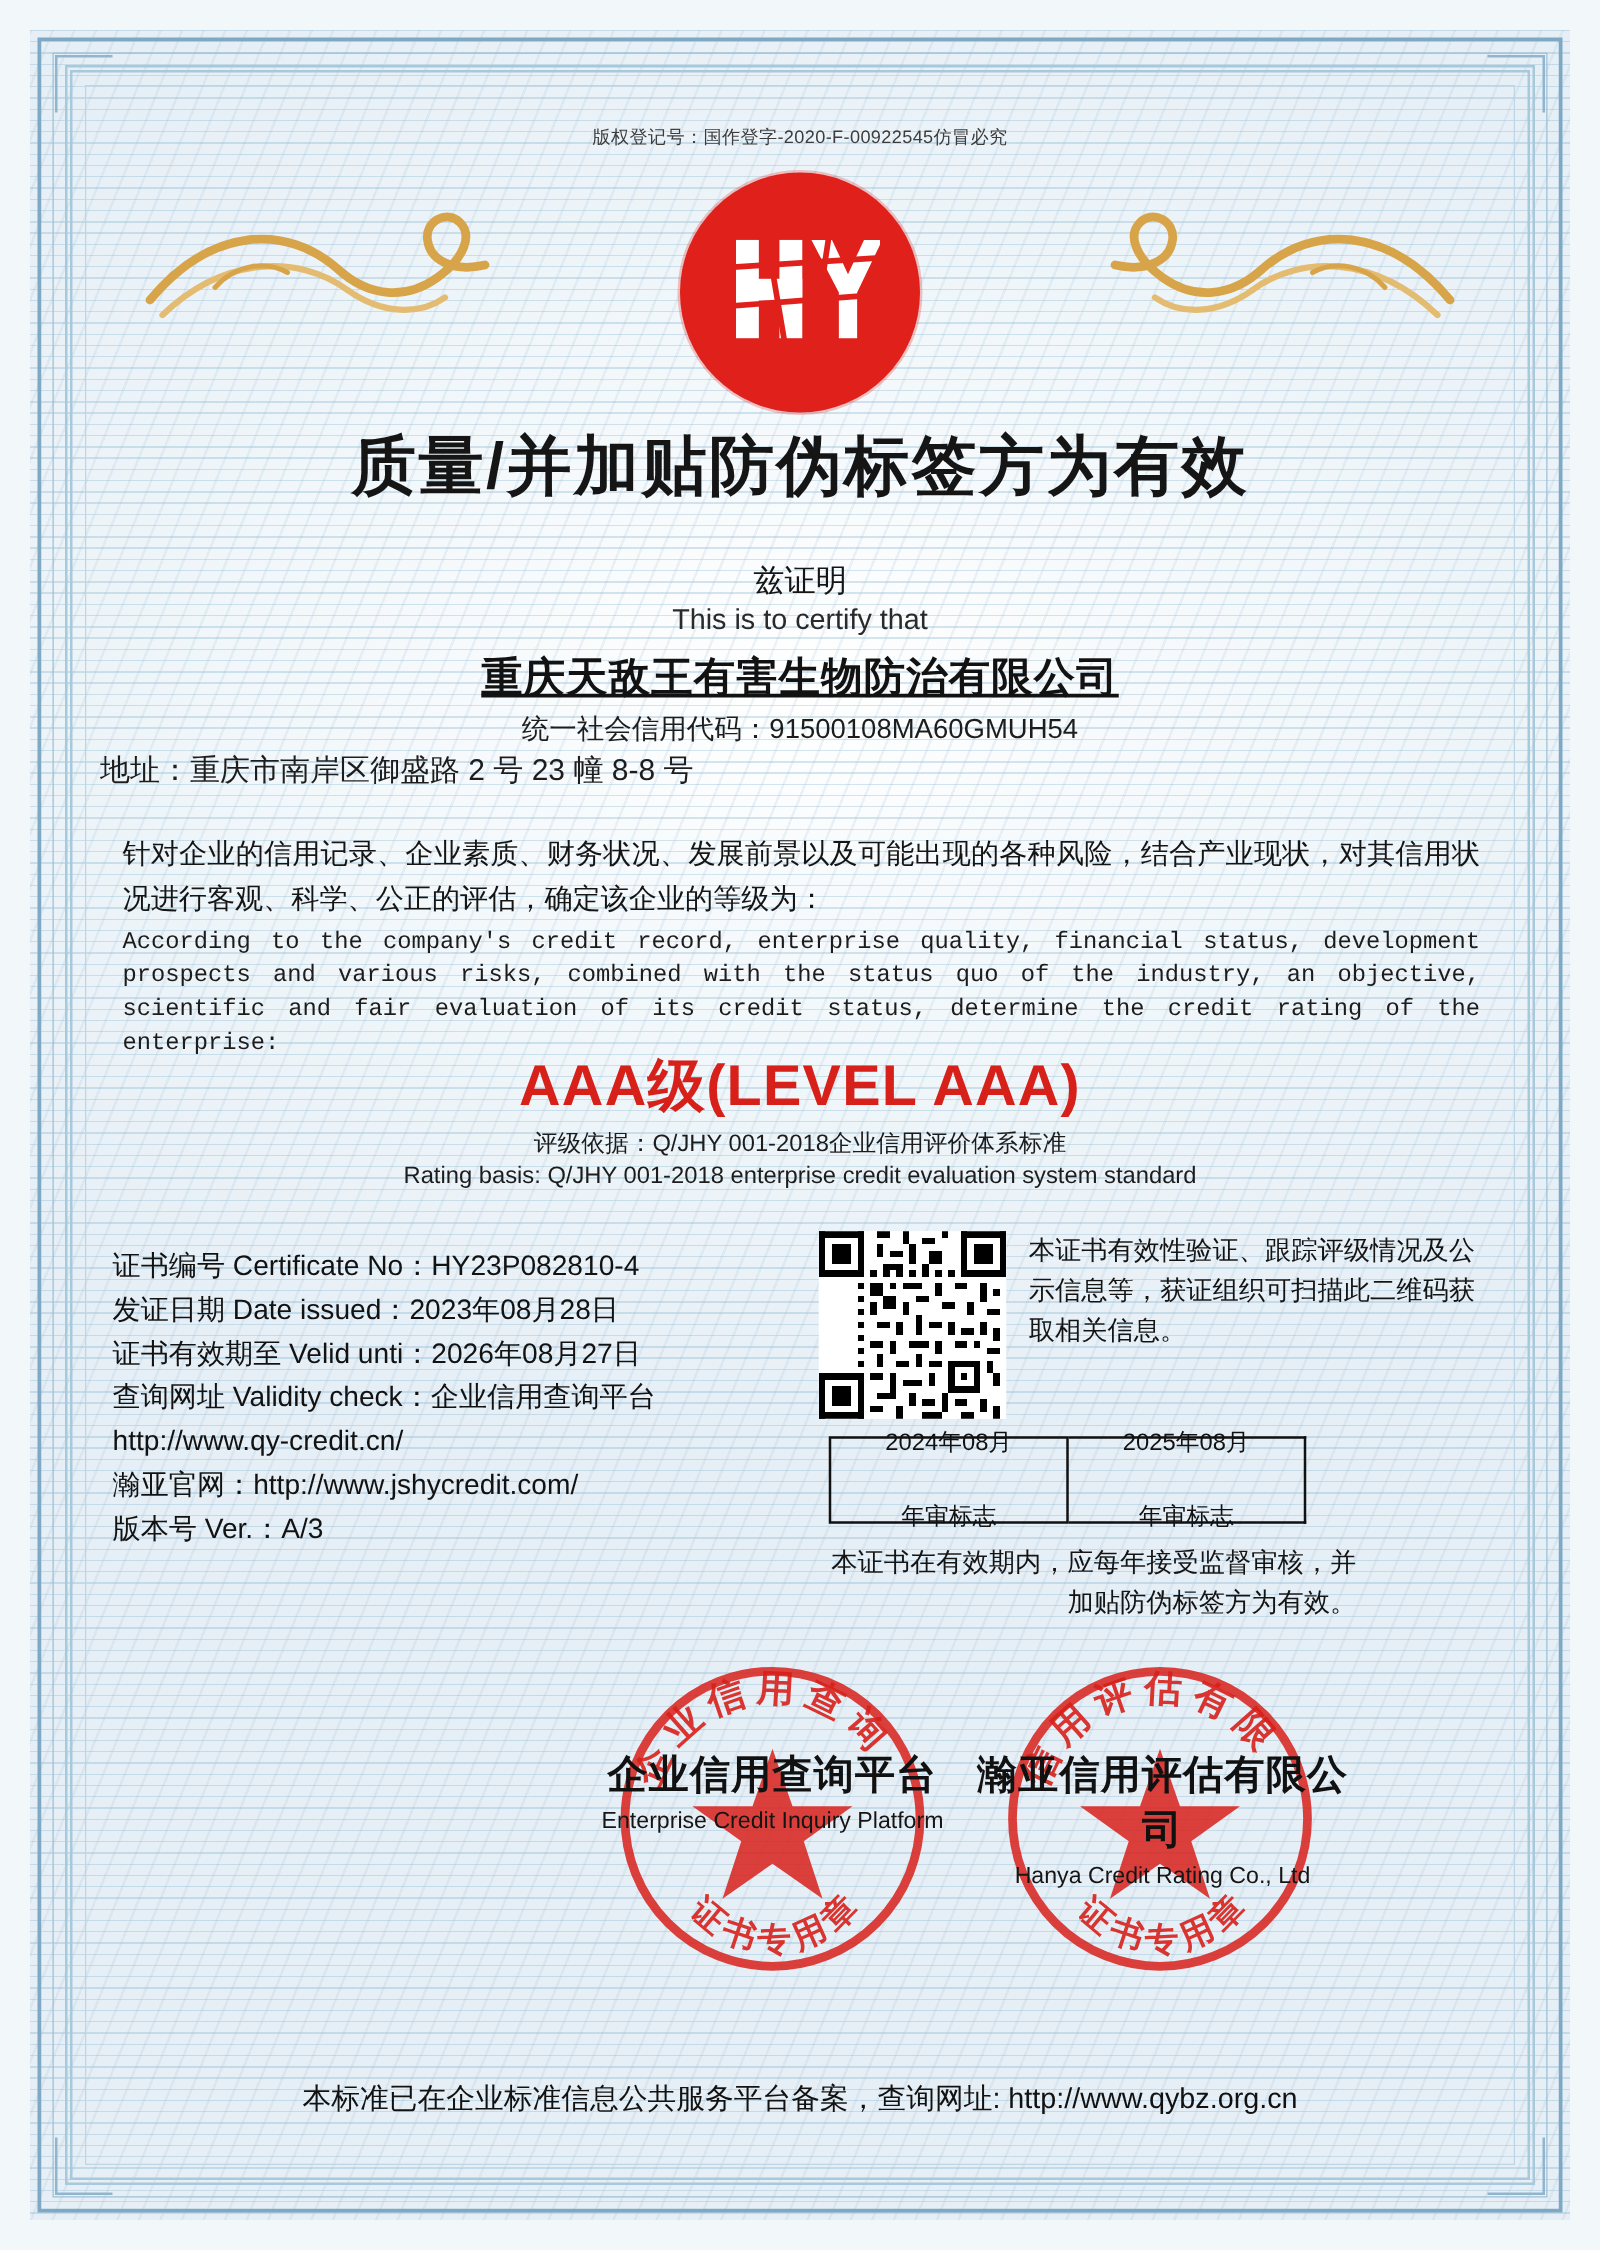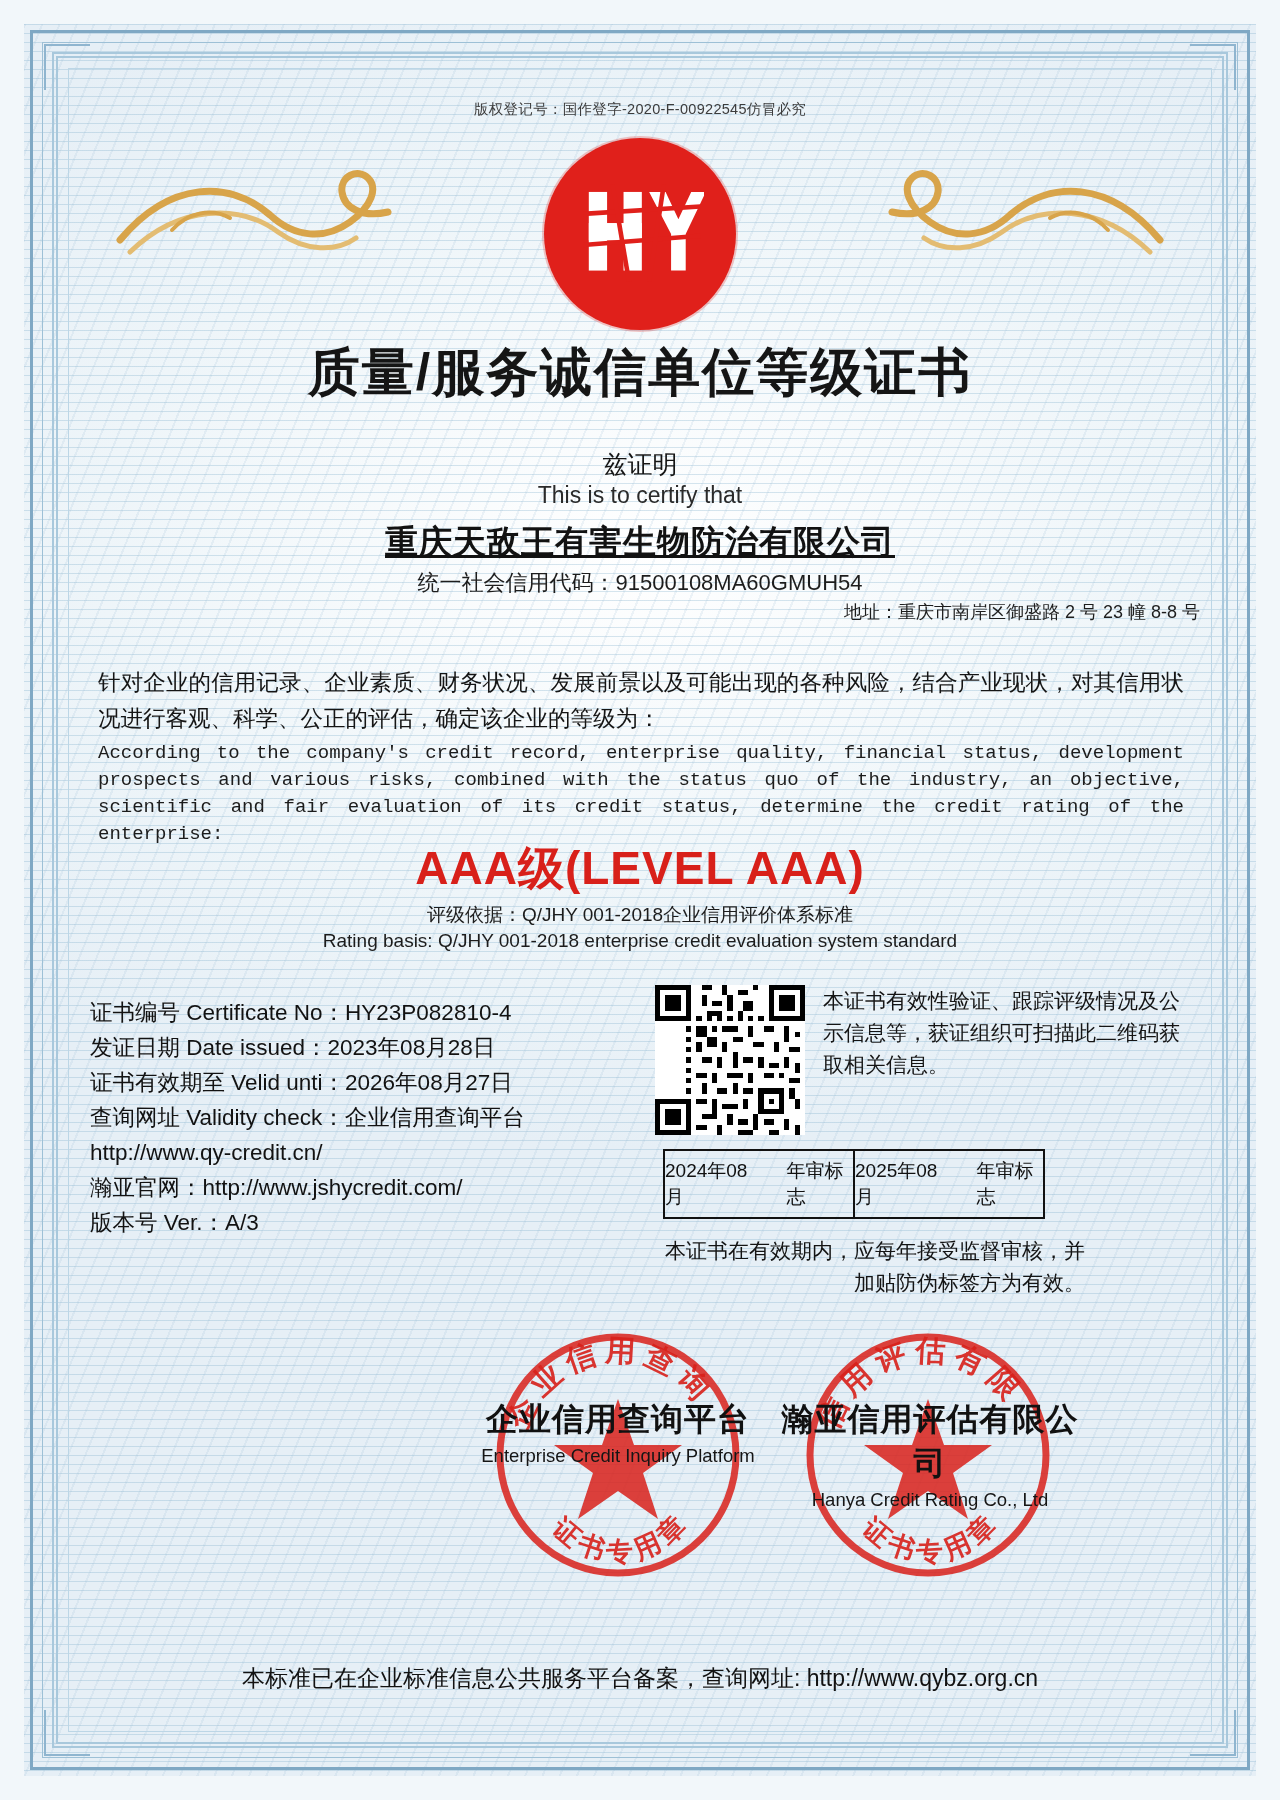--- a/index.html
+++ b/index.html
@@ -177,22 +177,22 @@
   .credit-code {
     position: absolute;
     top: 488px; left: 0; width: 100%;
     text-align: center;
     font-size: 22px;
     color: #1d1d1d;
   }
   .address {
     position: absolute;
     top: 520px; left: 0; width: 100%;
-    text-align: right;
-    font-size: 18px;
+    text-align: left;
+    font-size: 24px;
     color: #1d1d1d;
   }
 
   
   .para-cn {
     position: absolute;
     top: 585px; left: 18px; width: 1086px;
     font-size: 22.5px;
     line-height: 36px;
     color: #151515;
@@ -265,21 +265,21 @@
     display: flex;
     margin-top: 14px;
     width: 382px;
     margin-left: 8px;
   }
   .stamp-box {
     flex: 1;
     border: 2px solid #111;
     height: 66px;
     display: flex;
-    flex-direction: row;
+    flex-direction: column;
     align-items: center;
     justify-content: center;
     font-size: 19px;
     line-height: 26px;
     color: #111;
     gap: 33px;
   }
   .stamp-box + .stamp-box { border-left: none; }
   .annual-note {
     margin-top: 16px;
@@ -376,21 +376,21 @@
       <div class="flourish right">
         <svg viewBox="0 0 300 120" width="300" height="120" aria-hidden="true">
           <path d="M10,80 C60,20 120,20 160,55 C185,78 215,80 240,62 C262,46 268,28 258,18
                    C248,8 230,16 232,32 C234,48 252,58 278,52" fill="none" stroke="#d8a44a" stroke-width="7" stroke-linecap="round"></path>
           <path d="M20,92 C70,44 130,44 168,72 C196,92 226,92 246,78" fill="none" stroke="#e3bc72" stroke-width="5" stroke-linecap="round"></path>
           <path d="M62,70 C78,52 102,48 120,58" fill="none" stroke="#d8a44a" stroke-width="4" stroke-linecap="round"></path>
         </svg>
       </div>
     </div>
 
-    <div class="title-cn">质量/服务诚信单位等级证书</div>
+    <div class="title-cn">质量/并加贴防伪标签方为有效</div>
     <div class="certify-cn">兹证明</div>
     <div class="certify-en">This is to certify that</div>
     <div class="company-name">重庆天敌王有害生物防治有限公司</div>
     <div class="credit-code">统一社会信用代码：91500108MA60GMUH54</div>
     <div class="address">地址：重庆市南岸区御盛路 2 号 23 幢 8-8 号</div>
 
     <div class="para-cn">针对企业的信用记录、企业素质、财务状况、发展前景以及可能出现的各种风险，结合产业现状，对其信用状况进行客观、科学、公正的评估，确定该企业的等级为：</div>
     <div class="para-en">According to the company's credit record, enterprise quality, financial status, development prospects and various risks, combined with the status quo of the industry, an objective, scientific and fair evaluation of its credit status, determine the credit rating of the enterprise:</div>
 
     <div class="grade">AAA级(LEVEL AAA)</div>

